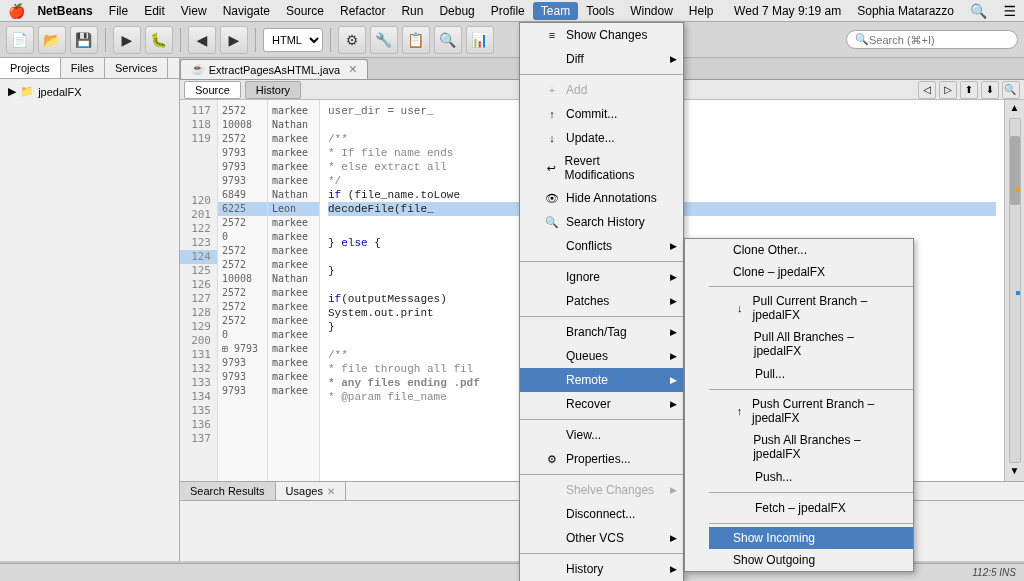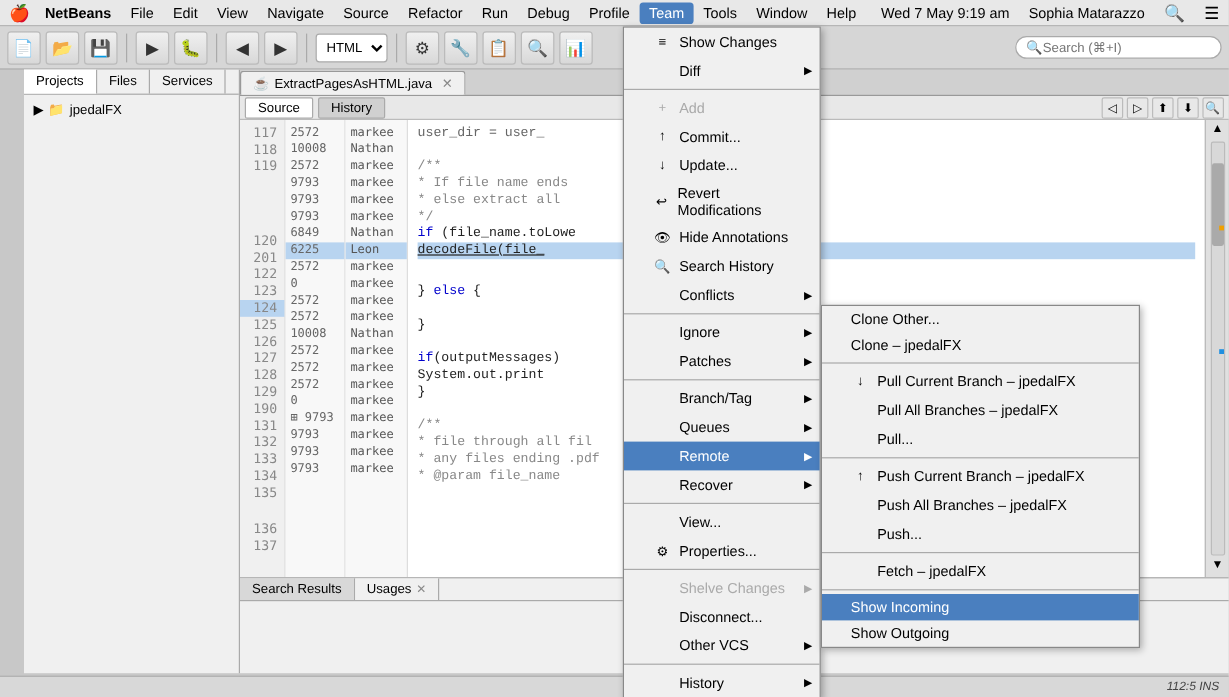--- a/index.html
+++ b/index.html
@@ -13,21 +13,21 @@
 
     
     .toolbar { background: #d6d6d6; height: 36px; display: flex; align-items: center; padding: 0 6px; border-bottom: 1px solid #aaa; gap: 4px; }
     .toolbar-btn { width: 28px; height: 28px; border: 1px solid #bbb; border-radius: 3px; background: linear-gradient(#f0f0f0, #d8d8d8); cursor: pointer; display: flex; align-items: center; justify-content: center; font-size: 14px; color: #333; }
     .toolbar-separator { width: 1px; height: 24px; background: #aaa; margin: 0 3px; }
     .toolbar-dropdown { height: 24px; border: 1px solid #aaa; border-radius: 3px; background: white; padding: 0 4px; font-size: 11px; }
     .toolbar-search { display: flex; align-items: center; background: white; border: 1px solid #aaa; border-radius: 10px; padding: 2px 8px; margin-left: auto; }
     .toolbar-search input { border: none; outline: none; font-size: 11px; width: 140px; }
 
     
-    .sidebar { width: 180px; background: #f0f0f0; border-right: 1px solid #aaa; display: flex; flex-direction: column; margin-left: 20px; }
+    .sidebar { width: 180px; background: #f0f0f0; border-right: 1px solid #aaa; display: flex; flex-direction: column; }
     .sidebar-tabs { display: flex; border-bottom: 1px solid #aaa; }
     .sidebar-tab { padding: 4px 10px; font-size: 11px; cursor: pointer; border-right: 1px solid #aaa; }
     .sidebar-tab.active { background: white; }
     .sidebar-content { padding: 4px; font-size: 11px; }
     .sidebar-item { display: flex; align-items: center; gap: 4px; padding: 2px 4px; cursor: pointer; border-radius: 2px; }
 
     
     .statusbar { height: 18px; background: #d8d8d8; border-top: 1px solid #aaa; display: flex; align-items: center; padding: 0 8px; font-size: 10px; color: #444; font-style: italic; }
     .statusbar-right { margin-left: auto; }
     .dropdown-menu { position: absolute; background: #f0f0f0; border: 1px solid #888; box-shadow: 2px 2px 6px rgba(0,0,0,0.3); min-width: 160px; z-index: 200; }
@@ -148,27 +148,27 @@
             <div style="padding:0 6px 0 0; height:14px; line-height:14px;margin-top:48px;">120</div>
             <div style="padding:0 6px 0 0; height:14px; line-height:14px;">201</div>
             <div style="padding:0 6px 0 0; height:14px; line-height:14px;">122</div>
             <div style="padding:0 6px 0 0; height:14px; line-height:14px;">123</div>
             <div style="padding:0 6px 0 0; height:14px; line-height:14px; background:#b8d4f0;">124</div>
             <div style="padding:0 6px 0 0; height:14px; line-height:14px;">125</div>
             <div style="padding:0 6px 0 0; height:14px; line-height:14px;">126</div>
             <div style="padding:0 6px 0 0; height:14px; line-height:14px;">127</div>
             <div style="padding:0 6px 0 0; height:14px; line-height:14px;">128</div>
             <div style="padding:0 6px 0 0; height:14px; line-height:14px;">129</div>
-            <div style="padding:0 6px 0 0; height:14px; line-height:14px;">190</div>
+            <div style="padding:0 6px 0 0; height:14px; line-height:14px;">200</div>
             <div style="padding:0 6px 0 0; height:14px; line-height:14px;">131</div>
             <div style="padding:0 6px 0 0; height:14px; line-height:14px;">132</div>
             <div style="padding:0 6px 0 0; height:14px; line-height:14px;">133</div>
             <div style="padding:0 6px 0 0; height:14px; line-height:14px;">134</div>
             <div style="padding:0 6px 0 0; height:14px; line-height:14px;">135</div>
-            <div style="padding:0 6px 0 0; height:14px; line-height:14px;margin-top:16px;">136</div>
+            <div style="padding:0 6px 0 0; height:14px; line-height:14px;">136</div>
             <div style="padding:0 6px 0 0; height:14px; line-height:14px;">137</div>
           </div>
 
           <div style="background:#f8f8f8; border-right:1px solid #ddd; padding:4px 0; min-width:50px; font-family:monospace; font-size:10px; color:#666;">
             <div style="height:14px; line-height:14px; padding:0 4px;">2572</div>
             <div style="height:14px; line-height:14px; padding:0 4px;">10008</div>
             <div style="height:14px; line-height:14px; padding:0 4px;">2572</div>
             <div style="height:14px; line-height:14px; padding:0 4px;">9793</div>
             <div style="height:14px; line-height:14px; padding:0 4px;">9793</div>
             <div style="height:14px; line-height:14px; padding:0 4px;">9793</div>
@@ -214,32 +214,32 @@
           </div>
 
           <div style="flex:1; padding:4px 8px; font-family:'Courier New', monospace; font-size:11px; overflow:hidden; color:#222;">
             <div style="height:14px;line-height:14px;white-space:nowrap;">    <span style="color:#666;">user_dir = user_</span></div>
             <div style="height:14px;line-height:14px;white-space:nowrap;"></div>
             <div style="height:14px;line-height:14px;white-space:nowrap;">    <span style="color:#888;">/**</span></div>
             <div style="height:14px;line-height:14px;white-space:nowrap;">     <span style="color:#888;">* If file name ends</span></div>
             <div style="height:14px;line-height:14px;white-space:nowrap;">     <span style="color:#888;">* else extract all</span></div>
             <div style="height:14px;line-height:14px;white-space:nowrap;">     <span style="color:#888;">*/</span></div>
             <div style="height:14px;line-height:14px;white-space:nowrap;">    <span style="color:#0000cc;">if</span> (file_name.toLowe</div>
-            <div style="height:14px;line-height:14px;white-space:nowrap;background:#b8d4f0;text-decoration:underline;">        decodeFile(file_</div>
+            <div style="height:14px;line-height:14px;white-space:nowrap;background:#b8d4f0;">        decodeFile(file_</div>
             <div style="height:14px;line-height:14px;white-space:nowrap;margin-top:20px;">    } <span style="color:#0000cc;">else</span> {</div>
             <div style="height:14px;line-height:14px;white-space:nowrap;"></div>
             <div style="height:14px;line-height:14px;white-space:nowrap;">    }</div>
             <div style="height:14px;line-height:14px;white-space:nowrap;"></div>
             <div style="height:14px;line-height:14px;white-space:nowrap;">    <span style="color:#0000cc;">if</span>(outputMessages)</div>
             <div style="height:14px;line-height:14px;white-space:nowrap;">        System.out.print</div>
             <div style="height:14px;line-height:14px;white-space:nowrap;">    }</div>
             <div style="height:14px;line-height:14px;white-space:nowrap;"></div>
             <div style="height:14px;line-height:14px;white-space:nowrap;">    <span style="color:#888;">/**</span></div>
             <div style="height:14px;line-height:14px;white-space:nowrap;">     <span style="color:#888;">* file through all fil</span></div>
-            <div style="height:14px;line-height:14px;white-space:nowrap;">     <span style="color:#888;">* any files ending .pdf</span></div>
+            <div style="height:14px;line-height:14px;white-space:nowrap;">     <span style="color:#888;font-weight:bold;">* any files ending .pdf</span></div>
             <div style="height:14px;line-height:14px;white-space:nowrap;">     <span style="color:#888;">* @param file_name</span></div>
           </div>
         </div>
 
         <div style="width:20px; background:#e0e0e0; border-left:1px solid #bbb; display:flex; flex-direction:column; align-items:center; padding:2px 0;">
           <div style="width:14px; height:14px; font-size:10px; text-align:center; cursor:pointer;">▲</div>
           <div style="flex:1; width:12px; background:#d8d8d8; border:1px solid #bbb; border-radius:2px; position:relative; margin:2px 0;">
             <div style="width:100%; height:20%; background:#aaa; border-radius:2px; position:absolute; top:5%;"></div>
             <div style="position:absolute; right:0; top:20%; width:4px; height:4px; background:#f0a000;"></div>
             <div style="position:absolute; right:0; top:50%; width:4px; height:4px; background:#2090e0;"></div>
@@ -353,21 +353,21 @@
       <span>Other VCS</span>
     </div>
     <div class="dropdown-separator"></div>
     <div class="dropdown-item has-sub">
       <span class="dropdown-icon"></span>
       <span>History</span>
     </div>
 
   </div>
 
-  <div class="dropdown-menu" style="position:absolute; top:254px; left:684px; width:266px; z-index:300;">
+  <div class="dropdown-menu" style="position:absolute; top:238px; left:684px; width:230px; z-index:300;padding-left:24px;">
     <div class="dropdown-item">
       <span>Clone Other...</span>
     </div>
     <div class="dropdown-item">
       <span>Clone – jpedalFX</span>
     </div>
     <div class="dropdown-separator"></div>
     <div class="dropdown-item">
       <span class="dropdown-icon">↓</span>
       <span>Pull Current Branch – jpedalFX</span>

